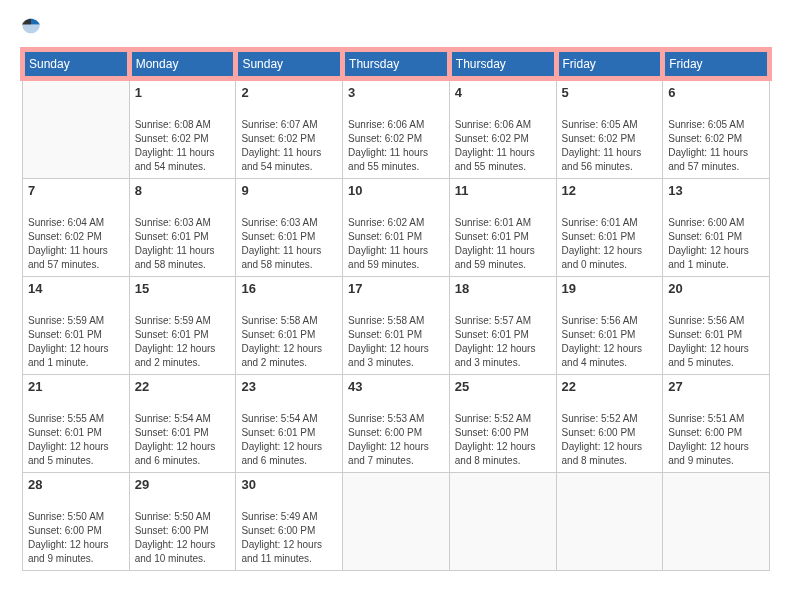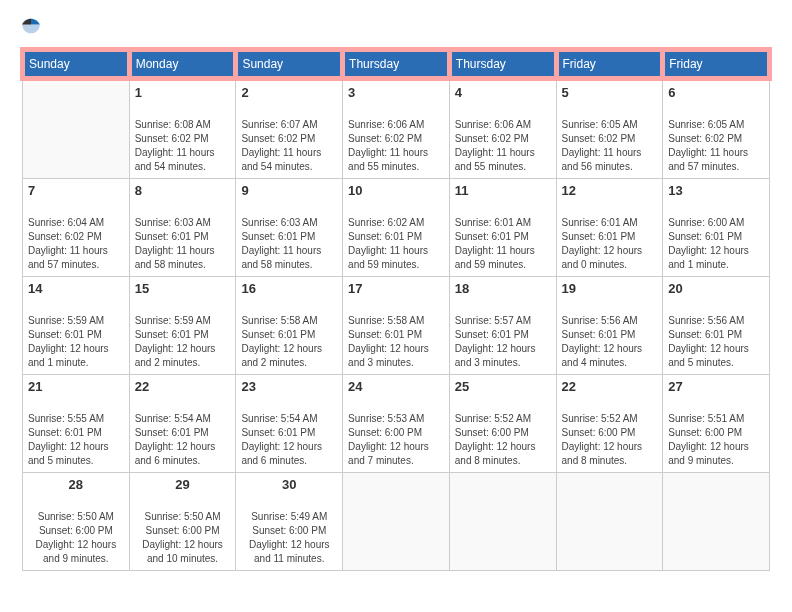--- a/index.html
+++ b/index.html
@@ -83,21 +83,20 @@
       font-size: 10px;
       color: #444;
       line-height: 1.4;
       margin-top: 18px;
     }
     .empty-cell {
       background: #f9f9f9;
     }
     .last-row td {
       height: 70px;
-      text-align: center;
     }
   </style>
 </head>
 <body>
 
 <div class="page">
   <div class="header">
     <div class="logo">
       <svg class="logo-icon" viewBox="0 0 30 30" xmlns="http://www.w3.org/2000/svg">
         <path d="M15 5 C20 5 25 8 27 13 L15 13 L15 5 Z" fill="#1a6bb5"></path>
@@ -222,21 +221,21 @@
           </td>
           <td>
             <span class="day-number">22</span>
             <div class="day-info">Sunrise: 5:54 AM<br>Sunset: 6:01 PM<br>Daylight: 12 hours<br>and 6 minutes.</div>
           </td>
           <td>
             <span class="day-number">23</span>
             <div class="day-info">Sunrise: 5:54 AM<br>Sunset: 6:01 PM<br>Daylight: 12 hours<br>and 6 minutes.</div>
           </td>
           <td>
-            <span class="day-number">24</span>
+            <span class="day-number">43</span>
             <div class="day-info">Sunrise: 5:53 AM<br>Sunset: 6:00 PM<br>Daylight: 12 hours<br>and 7 minutes.</div>
           </td>
           <td>
             <span class="day-number">25</span>
             <div class="day-info">Sunrise: 5:52 AM<br>Sunset: 6:00 PM<br>Daylight: 12 hours<br>and 8 minutes.</div>
           </td>
           <td>
             <span class="day-number">22</span>
             <div class="day-info">Sunrise: 5:52 AM<br>Sunset: 6:00 PM<br>Daylight: 12 hours<br>and 8 minutes.</div>
           </td>

